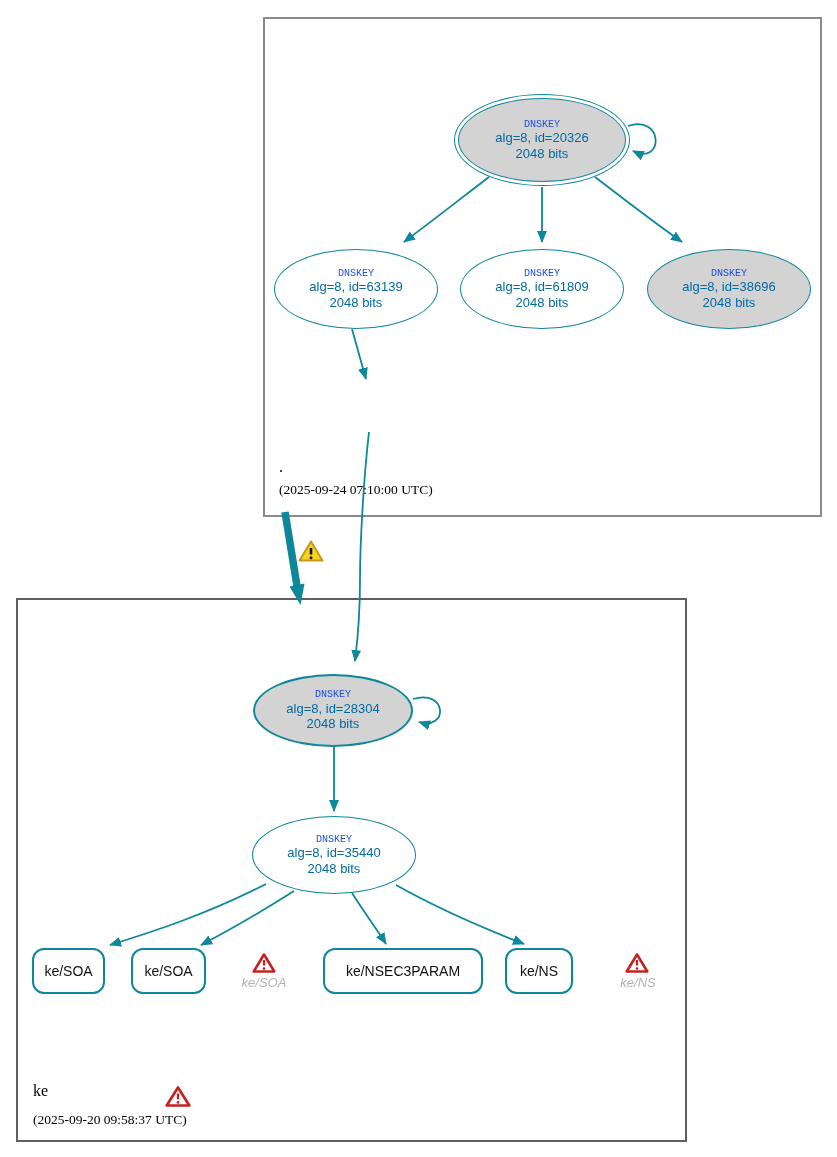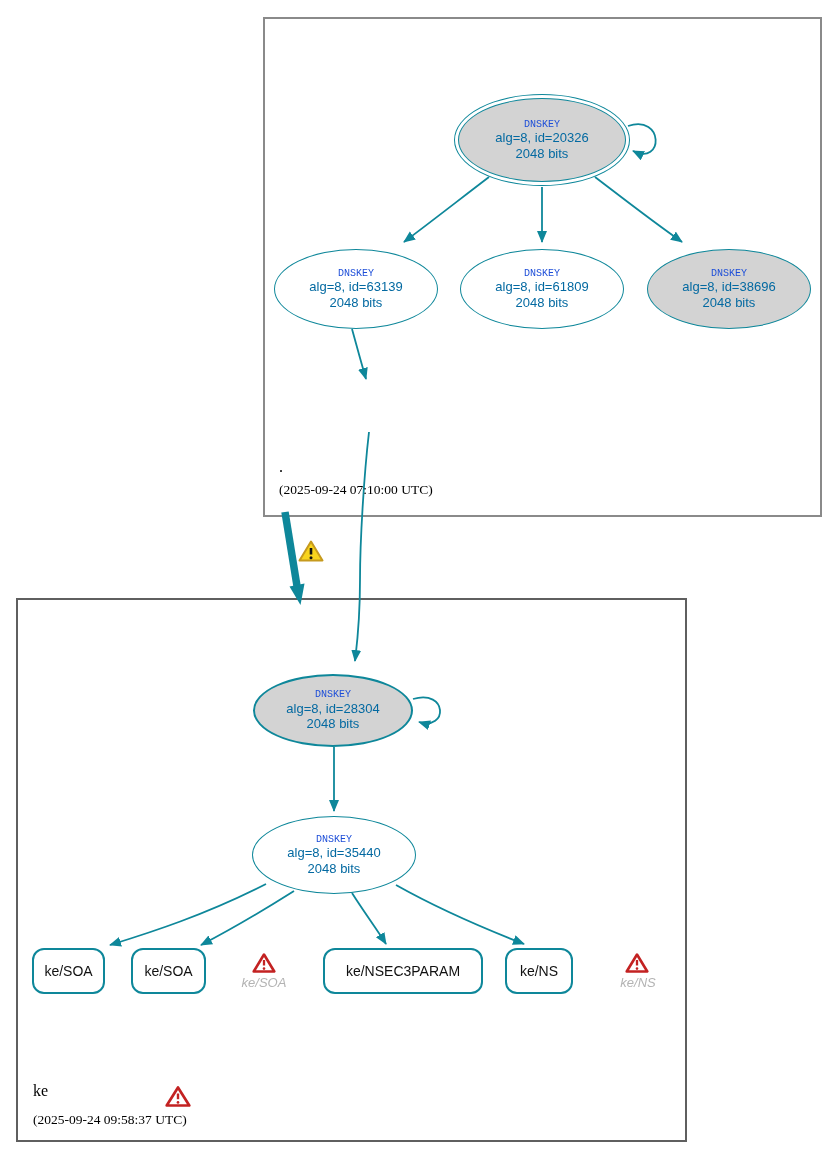--- a/index.html
+++ b/index.html
@@ -139,15 +139,15 @@
     <circle cx="12" cy="16.6" r="1.3" fill="#c32222"></circle>
   </svg>
   <div class="errlabel" style="left:603px;top:975px;width:70px;">ke/NS</div>
 
   <div class="zlabel" style="left:33px;top:1046px;margin-top:36px;">ke</div>
   <svg class="tri" style="left:165px;top:1085px;" width="26" height="23" viewBox="0 0 26 23">
     <path d="M13 2.5 L24.3 20.5 L1.7 20.5 Z" fill="#ffffff" stroke="#c32222" stroke-width="2.7" stroke-linejoin="round"></path>
     <line x1="13" y1="8.5" x2="13" y2="14.2" stroke="#c32222" stroke-width="2.4"></line>
     <circle cx="13" cy="17.4" r="1.35" fill="#c32222"></circle>
   </svg>
-  <div class="zts" style="left:33px;top:1112px;">(2025-09-24 09:58:37 UTC)</div>
+  <div class="zts" style="left:33px;top:1112px;">(2025-09-20 09:58:37 UTC)</div>
 
 </div>
 
 </body></html>

